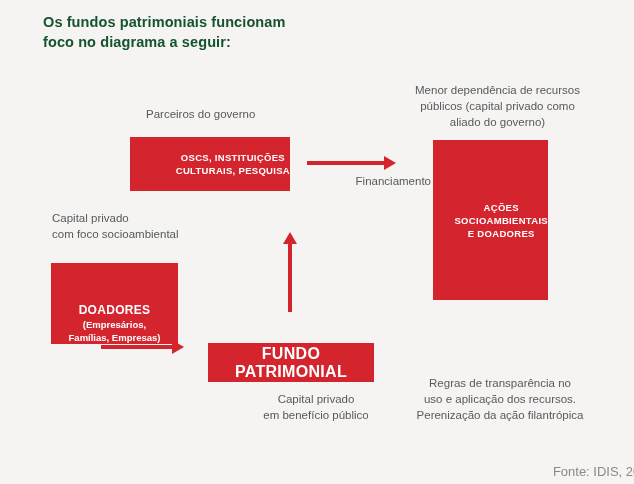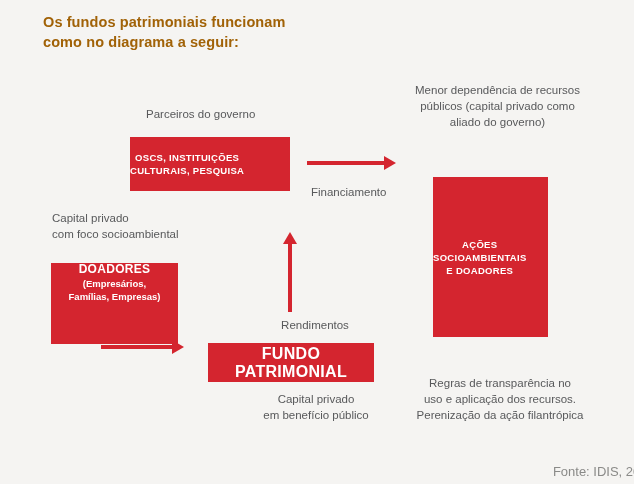--- a/index.html
+++ b/index.html
@@ -20,33 +20,33 @@
   }
   
   .title {
     position: absolute;
     left: 43px;
     top: 12px;
     width: 420px;
     font-size: 14.5px;
     font-weight: bold;
     line-height: 20px;
-    color: #a16207;
+    color: #14532d;
     letter-spacing: 0.1px;
   }
   .title .line { display: block; }
 
   
   .redbox {
     position: absolute;
     background: #d4252f;
     color: #ffffff;
     display: flex;
     align-items: center;
-    justify-content: flex-start;
+    justify-content: flex-end;
     text-align: center;
     box-sizing: border-box;
   }
   .redbox .boxtitle {
     display: block;
     font-weight: bold;
     letter-spacing: 0.3px;
   }
   .redbox .boxsub {
     display: block;
@@ -61,21 +61,20 @@
     font-size: 9.5px;
     line-height: 13px;
   }
   #box-acoes {
     left: 433px;
     top: 140px;
     width: 115px;
     height: 160px;
     font-size: 9.5px;
     line-height: 13px;
-    margin-top: 37px;
   }
   #box-doadores {
     left: 51px;
     top: 263px;
     width: 127px;
     height: 81px;
     flex-direction: column;
     line-height: 13px;
   }
   #box-doadores .boxtitle { font-size: 12px; margin-bottom: 2px; }
@@ -91,21 +90,21 @@
   
   .caption {
     position: absolute;
     color: #58595b;
     font-size: 11.5px;
     line-height: 16px;
   }
   #cap-parceiros { left: 146px; top: 106px; width: 180px; text-align: left; }
   #cap-menor     { left: 395px; top: 82px;  width: 205px; text-align: center; }
   #cap-capital-privado { left: 52px; top: 210px; width: 200px; text-align: left; }
-  #cap-financiamento   { left: 311px; top: 173px; width: 120px; text-align: left; margin-top: 11px; }
+  #cap-financiamento   { left: 311px; top: 173px; width: 120px; text-align: right; }
   #cap-recursos-privados { left: 62px; top: 358px; width: 160px; text-align: left; }
   #cap-rendimentos     { left: 255px; top: 317px; width: 120px; text-align: center; }
   #cap-beneficio       { left: 231px; top: 391px; width: 170px; text-align: center; }
   #cap-regras          { left: 396px; top: 359px; width: 208px; text-align: center; margin-top: 16px; }
 
   .source {
     position: absolute;
     left: 4px;
     top: 464px;
     width: 614px;
@@ -152,21 +151,21 @@
   #arrow-recursos      { left: 101px; top: 345px; width: 72px; }
   #arrow-rendimentos   { left: 288px; top: 243px; height: 69px; }
 </style>
 </head>
 <body>
 
 <div class="canvas">
 
   <div class="title">
     <span class="line">Os fundos patrimoniais funcionam</span>
-    <span class="line">como no diagrama a seguir:</span>
+    <span class="line">foco no diagrama a seguir:</span>
   </div>
 
   <div class="caption" id="cap-parceiros">Parceiros do governo</div>
 
   <div class="caption" id="cap-menor">
     <span>Menor dependência de recursos</span><br>
     <span>públicos (capital privado como</span><br>
     <span>aliado do governo)</span>
   </div>
 
@@ -195,21 +194,20 @@
 
   <div class="redbox" id="box-doadores">
     <span class="boxtitle">DOADORES</span>
     <span class="boxsub">(Empresários,</span>
     <span class="boxsub">Famílias, Empresas)</span>
   </div>
 
   <div class="arrow-h" id="arrow-recursos"></div>
 
   <div class="arrow-v" id="arrow-rendimentos"></div>
-  <div class="caption" id="cap-rendimentos">Rendimentos</div>
 
   <div class="redbox" id="box-fundo">
     <span class="boxtitle">FUNDO PATRIMONIAL</span>
   </div>
 
   <div class="caption" id="cap-beneficio">
     <span>Capital privado</span><br>
     <span>em benefício público</span>
   </div>
 

